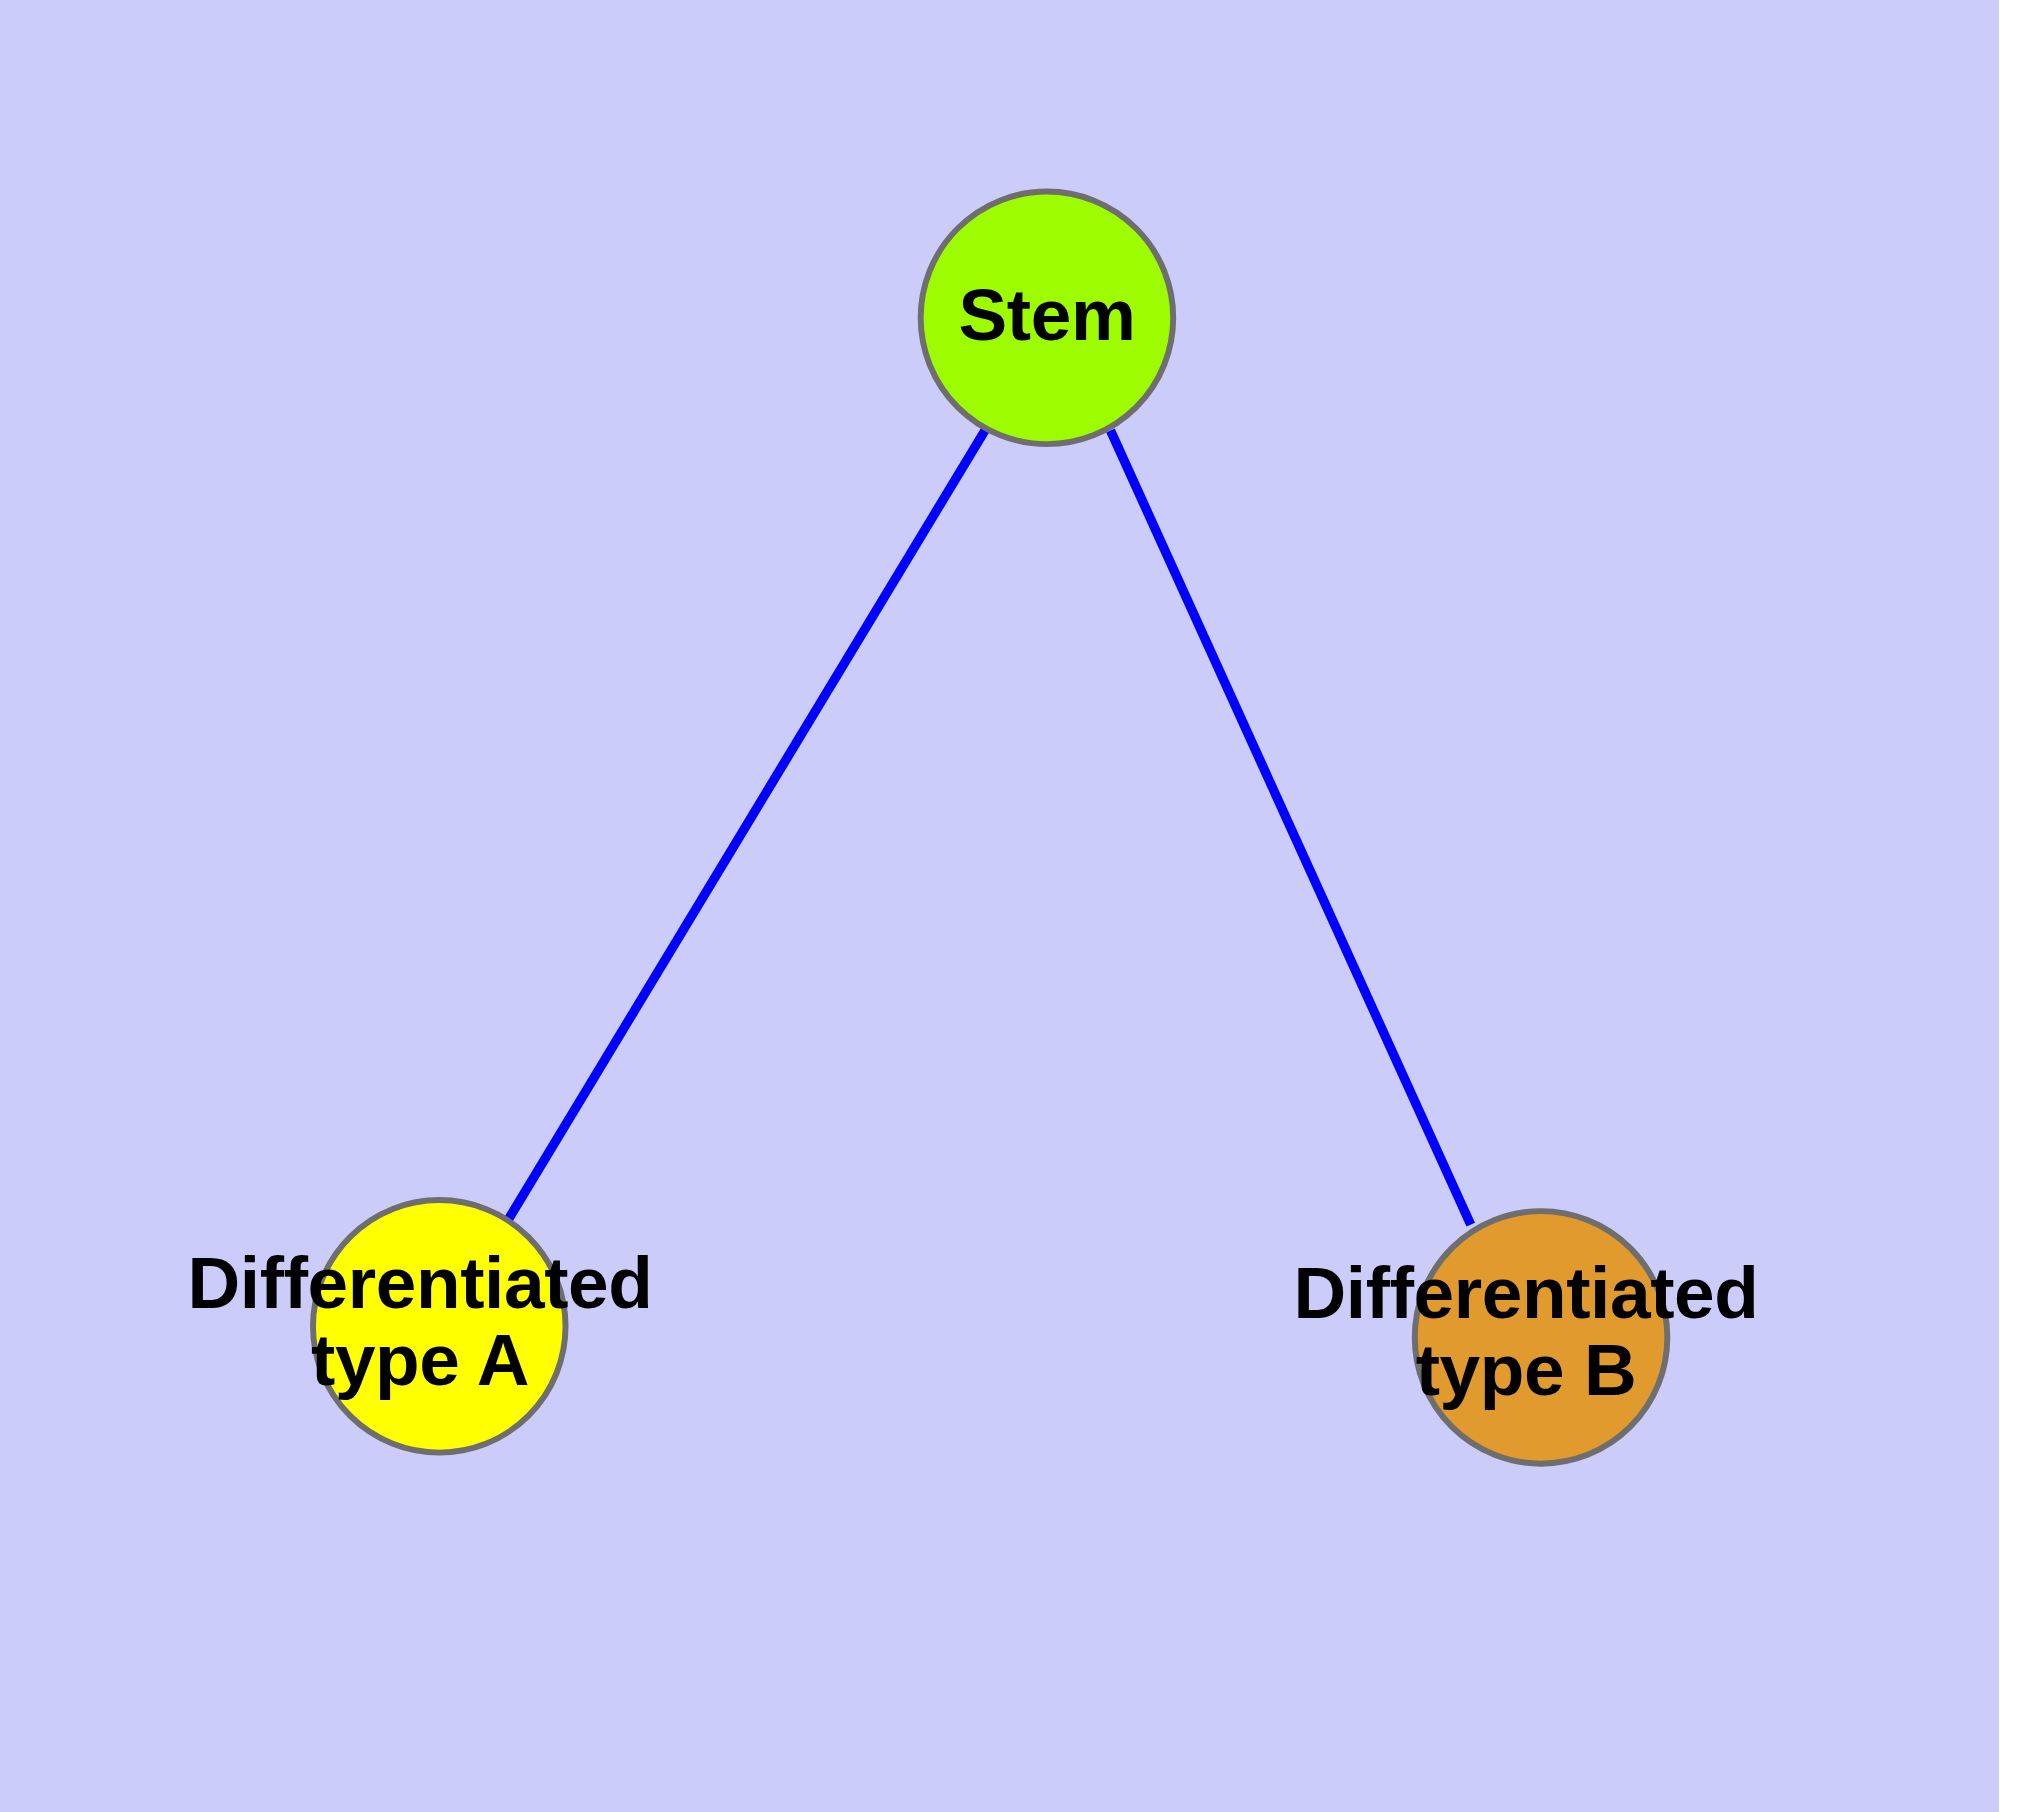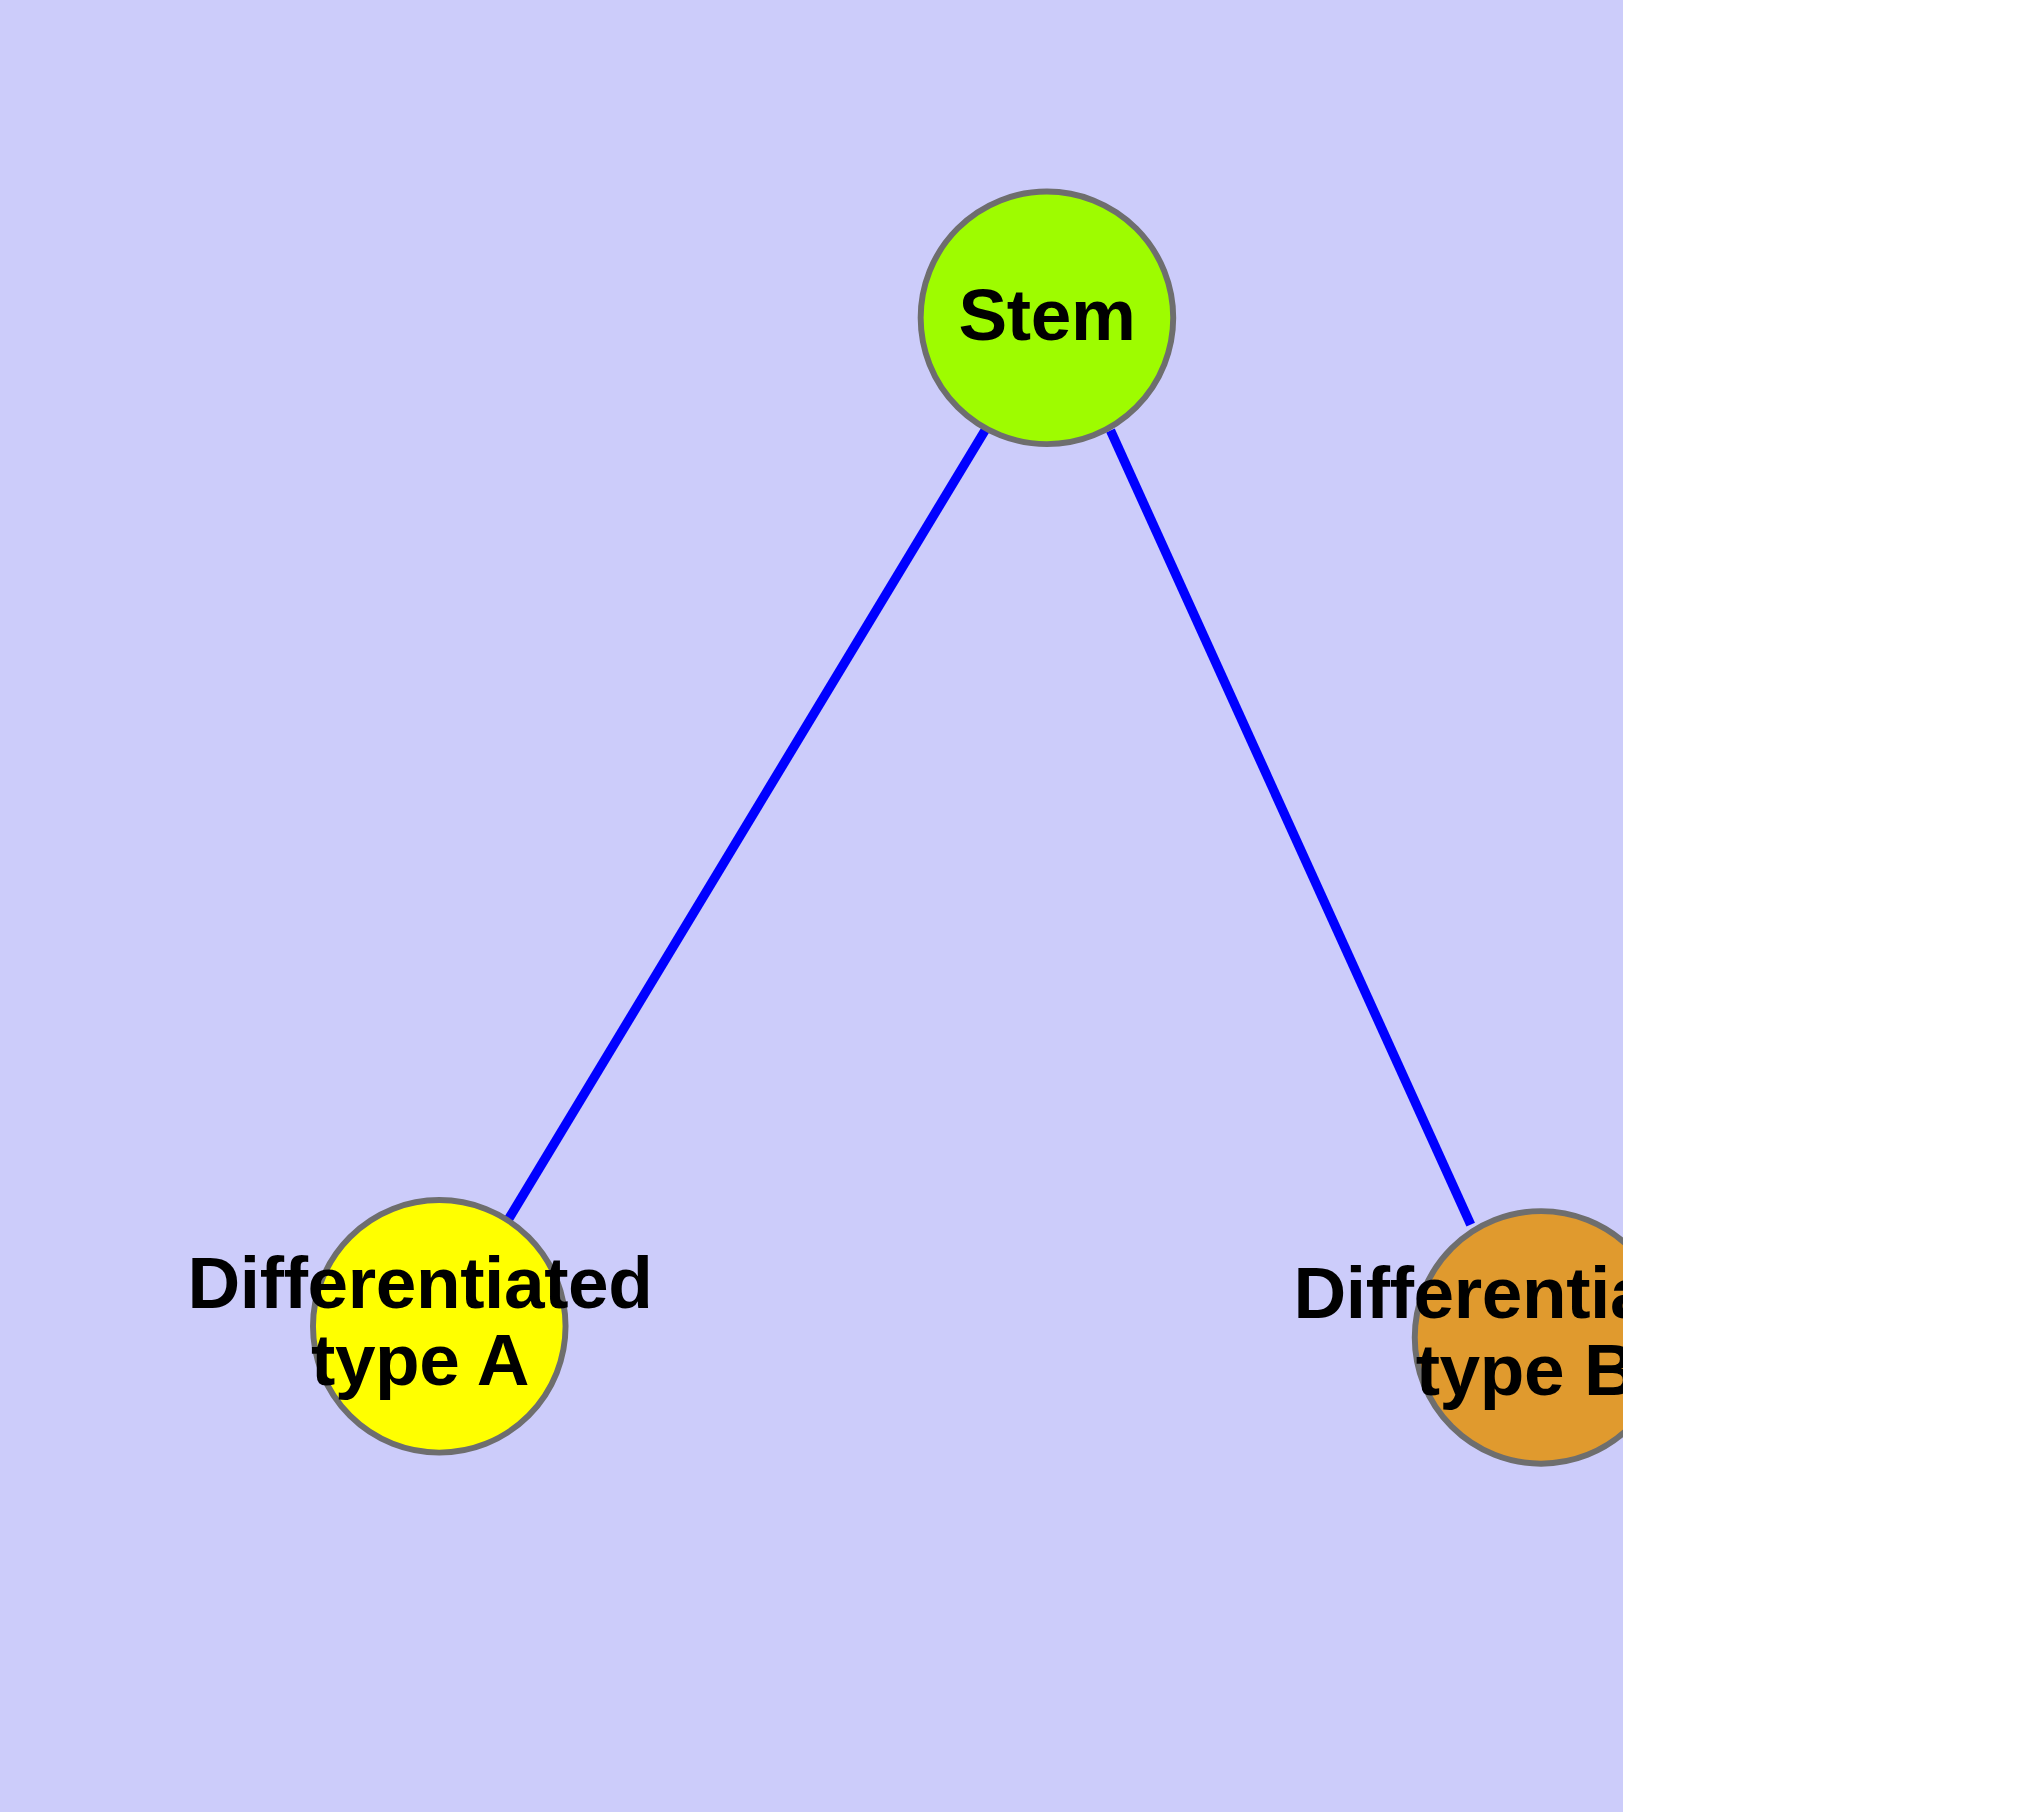--- a/index.html
+++ b/index.html
@@ -2,21 +2,21 @@
 <html style="font-size:13.6px"><head>
 <meta charset="utf-8">
 <style>
   html, body {
     margin: 0;
     padding: 0;
     background: #ffffff;
   }
   #canvas {
     position: relative;
-    width: 1623px;
+    width: 1999px;
     height: 1812px;
     overflow: hidden;
     font-family: "Liberation Sans", sans-serif;
   }
   #backdrop {
     position: absolute;
     left: 0; top: 0;
     width: 2021px;
     height: 1812px;
     background: #ccccfa;

